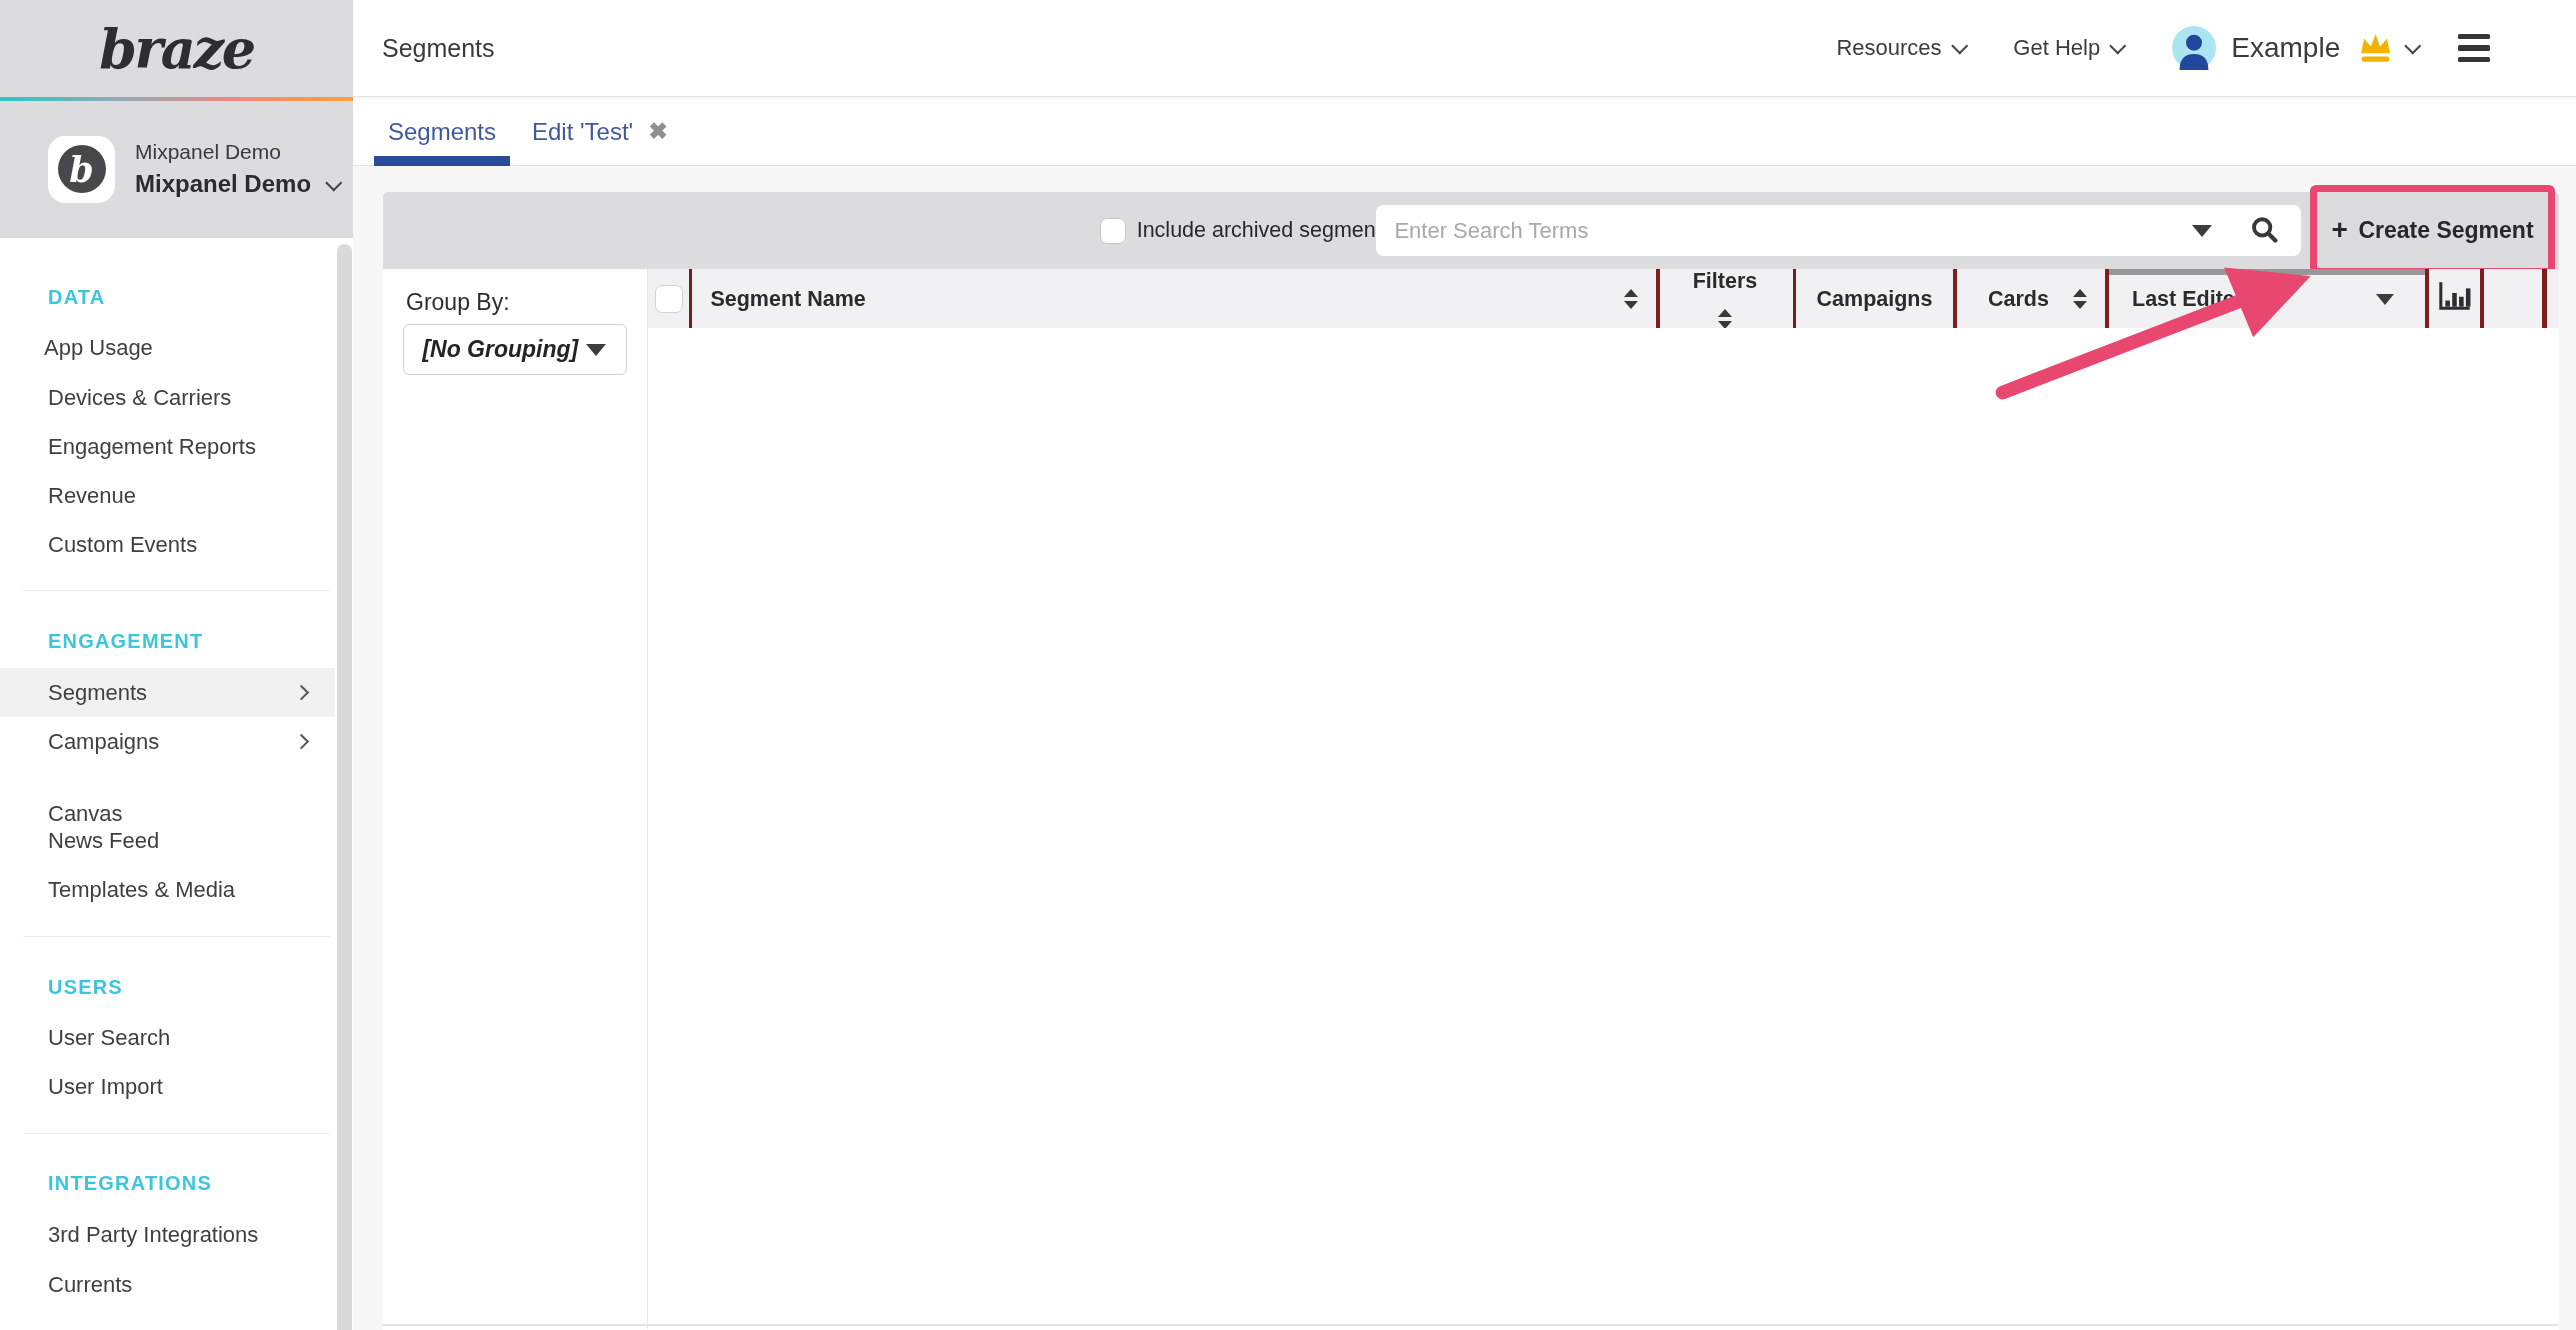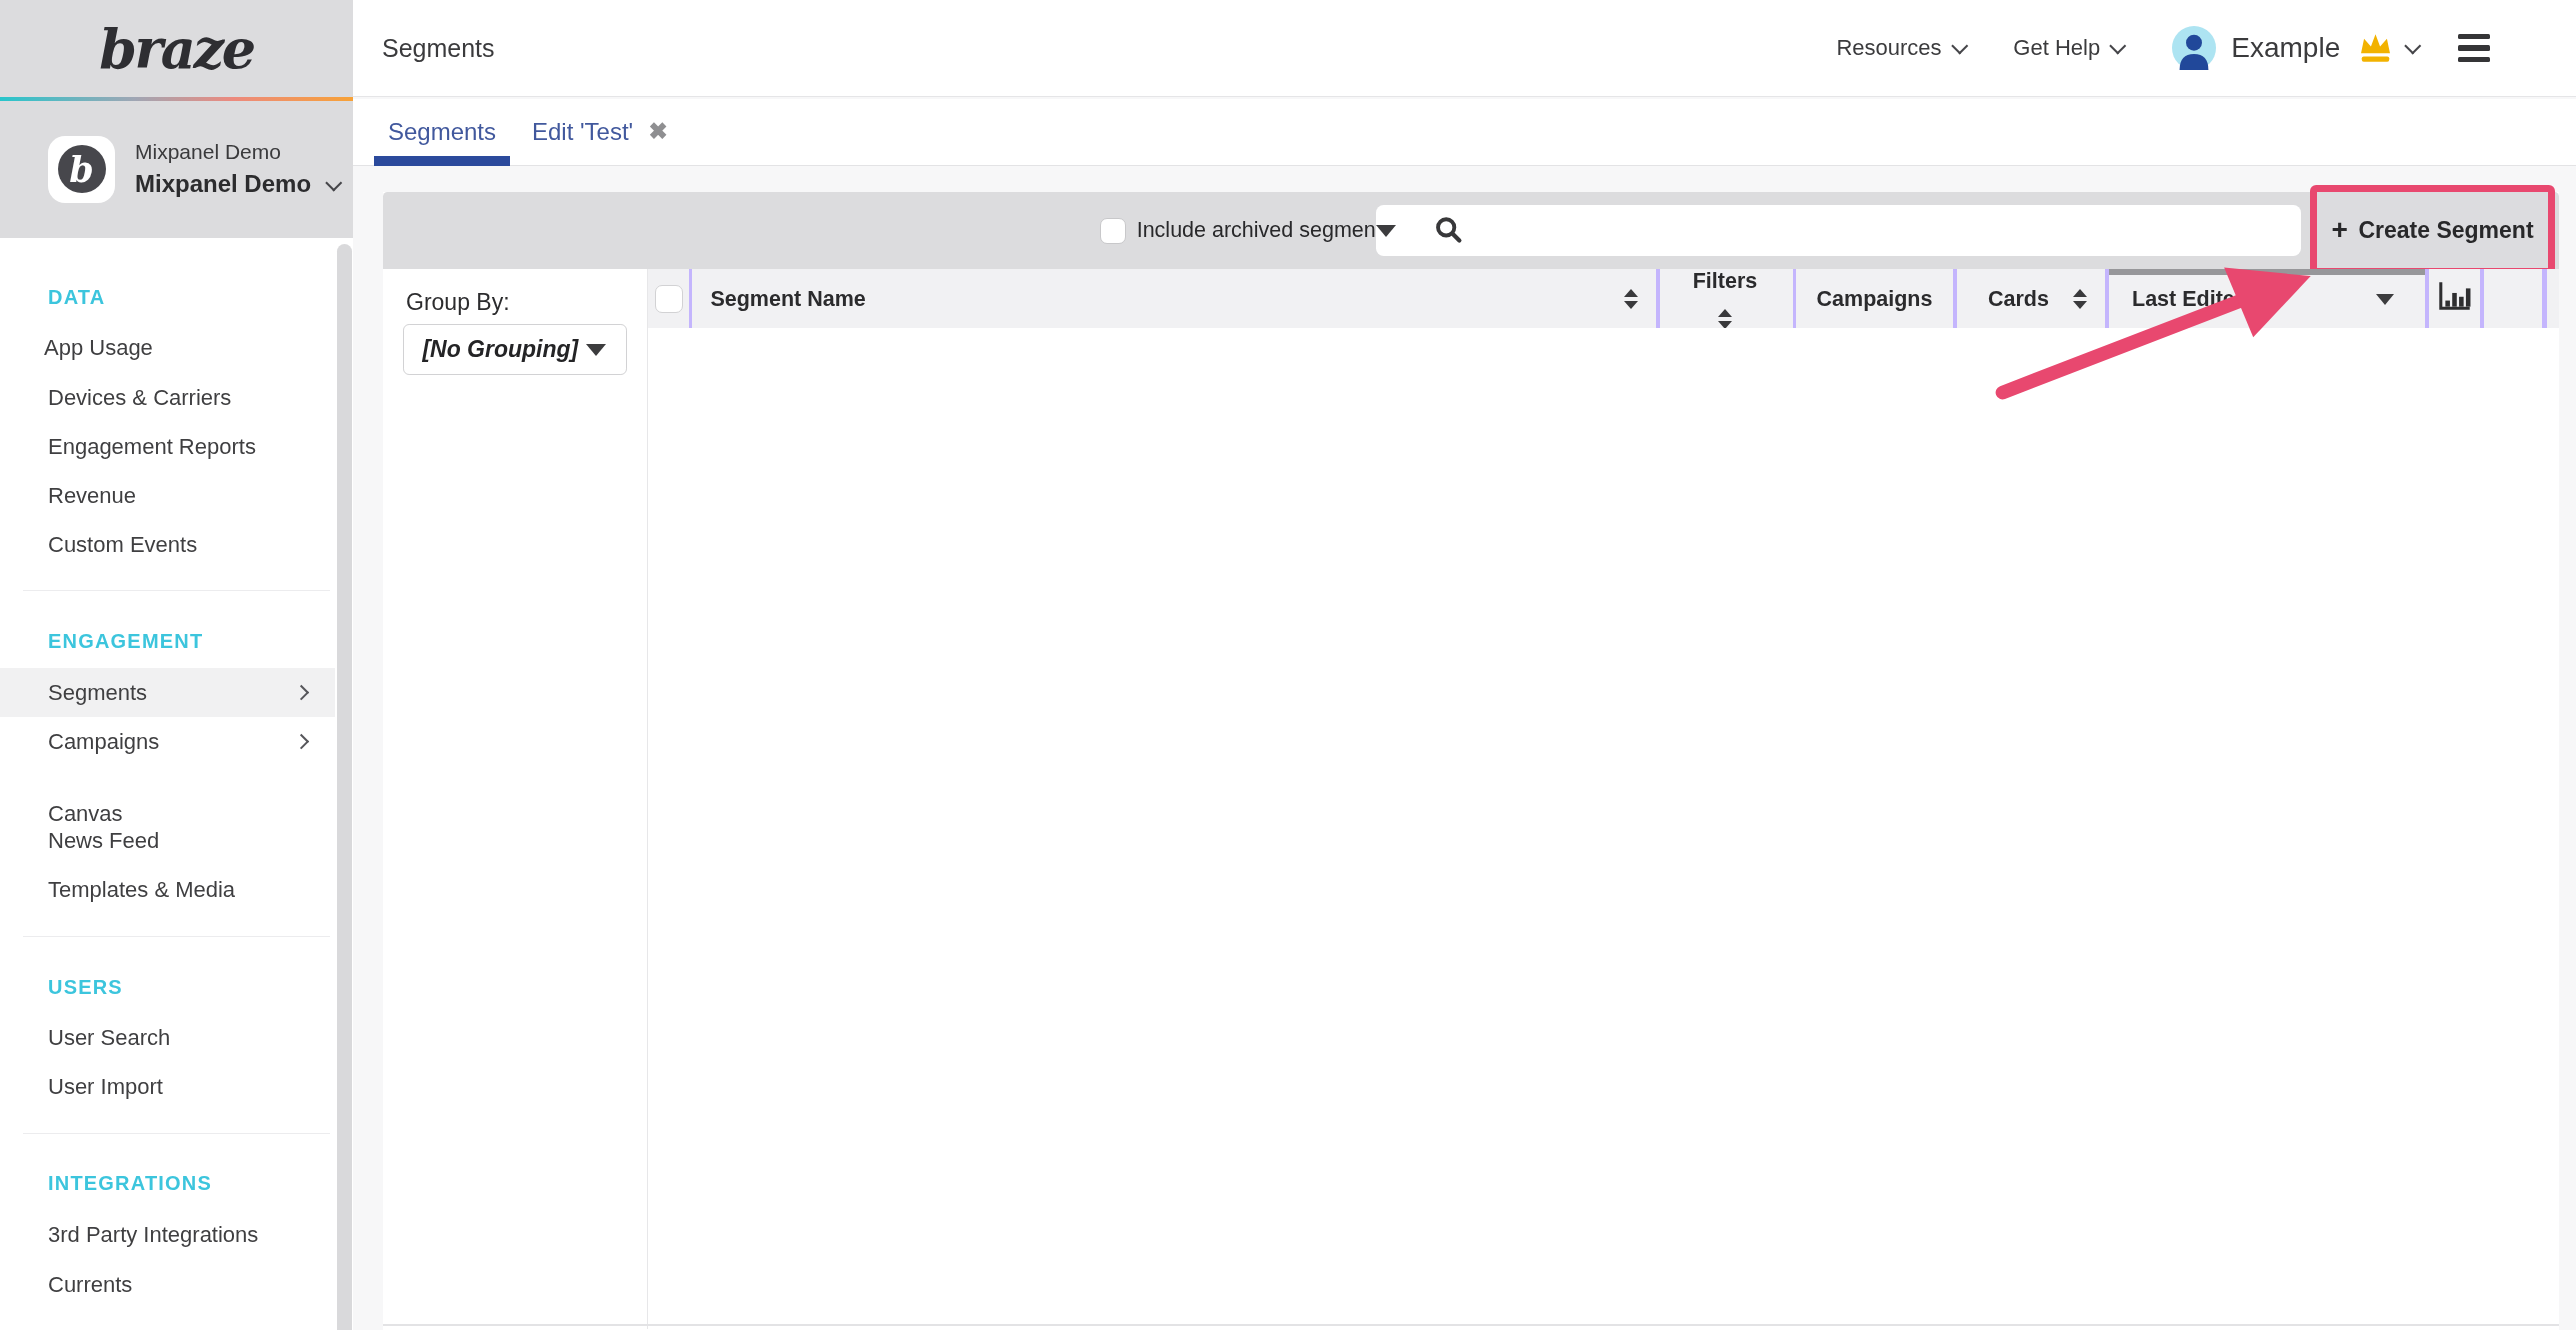--- a/index.html
+++ b/index.html
@@ -69,21 +69,21 @@
   .create-btn { width:100%; height:100%; background:#dcdcdf; border:none; display:flex; align-items:center; justify-content:center; gap:10.7px; cursor:pointer; font-family:"Liberation Sans",sans-serif; }
   .create-plus { font-size:28px; font-weight:bold; color:#28282a; line-height:1; }
   .create-label { font-size:23px; font-weight:bold; color:#28282a; }
 
   .left-panel { position:absolute; left:0; top:77px; width:265px; height:1060px; background:#fff; border-right:1.5px solid #e7e7e9; }
   .groupby-label { position:absolute; left:23px; top:20px; font-size:23px; color:#2c2c2e; }
   .groupby-select { position:absolute; left:20px; top:55px; width:224px; height:51px; background:#fff; border:1.5px solid #d2d2d4; border-radius:6.1px; display:flex; align-items:center; cursor:pointer; }
   .groupby-value { margin-left:18.4px; font-size:23px; font-weight:bold; color:#242426;font-style:italic; }
   .groupby-caret { margin-left:auto; margin-right:20px; }
 
-  .thead { position:absolute; left:265px; top:77px; width:1911px; height:60px; background:#c4b5fd; }
+  .thead { position:absolute; left:265px; top:77px; width:1911px; height:60px; background:#7f1d1d; }
   .th { position:absolute; top:0; height:60px; background:#f1f1f3; display:flex; align-items:center; font-size:21.5px; font-weight:bold; color:#2b2b2d; cursor:pointer; }
   .th-check   { left:0; width:41px; justify-content:center; cursor:default; }
   .th-name    { left:44px; width:964px; padding:0 18.4px; }
   .th-filters { left:1012px; width:133px; padding:0 18.4px 0 15.3px;flex-direction:column; }
   .th-campaigns { left:1148px; width:157px; justify-content:center; }
   .th-cards   { left:1309px; width:148px; padding:0 18.4px 0 31px; }
   .th-edited  { left:1461px; width:316px; padding:0 31px 0 23px; }
   .th-chart   { left:1781px; width:51px; justify-content:center; }
   .th-empty   { left:1836px; width:58px; cursor:default; }
   .th-sliver  { left:1899px; width:11.5px; cursor:default; }
@@ -232,20 +232,21 @@
   </div>
 
   <div class="card">
 
     <div class="toolbar">
       <div class="chk-row">
         <span class="chk-box"></span>
         <span class="chk-label">Include archived segments</span>
       </div>
       <div class="search-box">
+        <input class="search-input" type="text" placeholder="Enter Search Terms" style="">
         <span class="caret-down search-caret"></span>
         <span class="search-glass">
           <svg width="31" height="31" viewBox="0 0 40 40">
             <circle cx="17" cy="16" r="10.5" fill="none" stroke="#38383a" stroke-width="5"></circle>
             <line x1="25" y1="24" x2="34" y2="33" stroke="#38383a" stroke-width="5.5" stroke-linecap="round"></line>
           </svg>
         </span>
       </div>
       <div class="create-annotation">
         <button class="create-btn">

